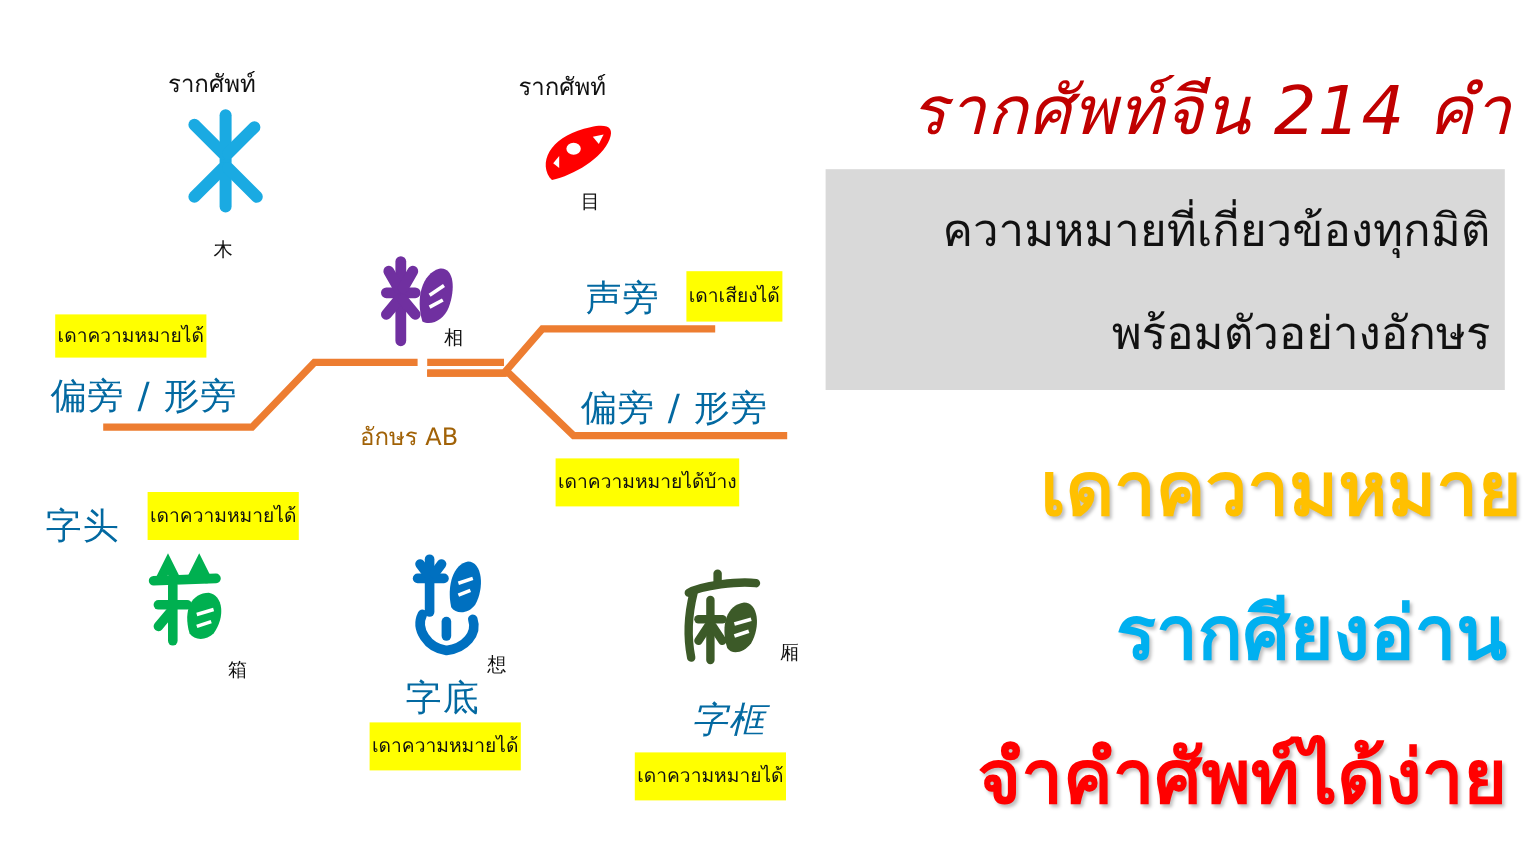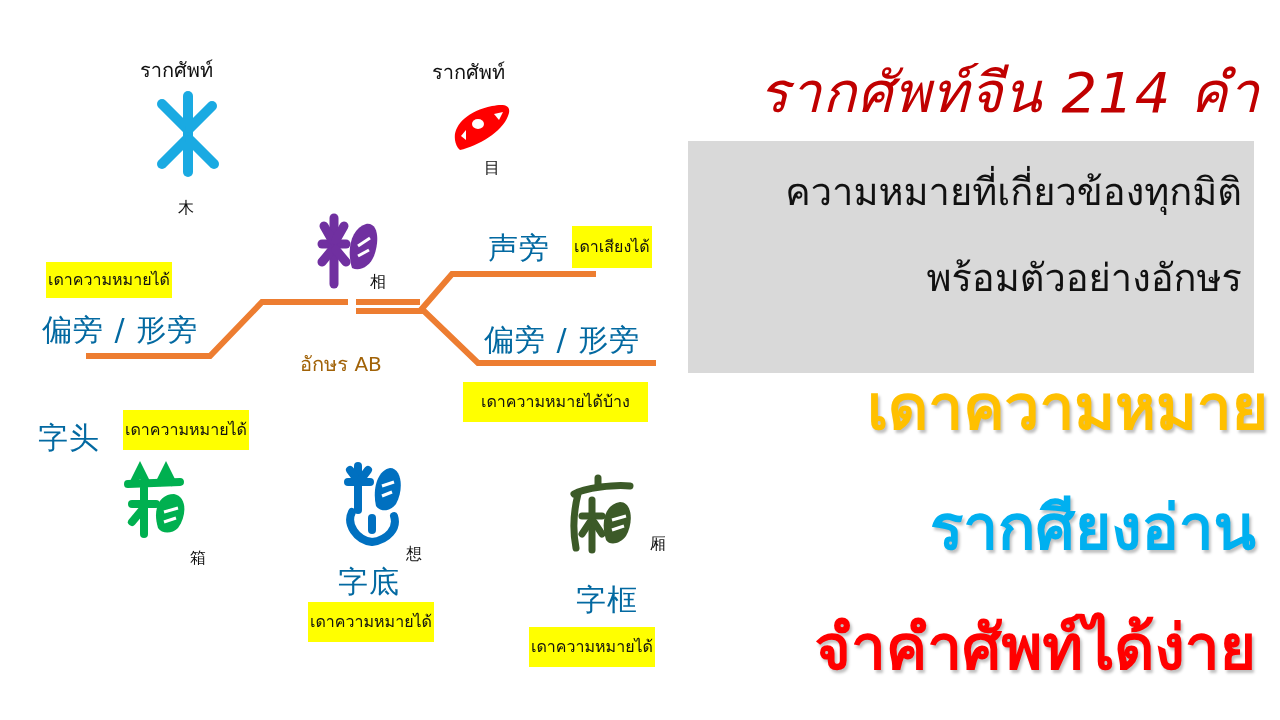--- a/index.html
+++ b/index.html
@@ -87,21 +87,21 @@
 <div class="abs small-char" style="left:370px; top:272px;">相</div>
 <div class="abs" style="left:300px; top:348px; color:#a16207; font-size:20px; white-space:nowrap;">อักษร AB</div>
 
 <div class="abs hl" style="left:46px; top:262px;">เดาความหมายได้</div>
 <div class="abs red-cn" style="left:42px; top:310px;">偏旁 / 形旁</div>
 
 <div class="abs red-cn" style="left:488px; top:228px;">声旁</div>
 <div class="abs hl" style="left:572px; top:226px; line-height:34px; padding:4px 2px;">เดาเสียงได้</div>
 
 <div class="abs red-cn" style="left:484px; top:320px;">偏旁 / 形旁</div>
-<div class="abs hl" style="left:463px; top:382px; padding:6px 18px;">เดาความหมายได้บ้าง</div>
+<div class="abs hl" style="left:463px; top:382px; padding:6px 2px;">เดาความหมายได้บ้าง</div>
 
 <div class="abs red-cn" style="left:38px; top:418px;">字头</div>
 <div class="abs hl" style="left:123px; top:410px; padding:6px 2px;">เดาความหมายได้</div>
 <svg width="1280" height="720">
   <g stroke="#00b050" stroke-width="8" stroke-linecap="round" fill="none">
     <path d="M134,482 L140,470 L146,482"></path>
     <path d="M160,482 L166,470 L172,482"></path>
     <line x1="128" y1="484" x2="180" y2="482"></line>
     <line x1="144" y1="488" x2="144" y2="534"></line>
     <line x1="132" y1="504" x2="156" y2="504"></line>
@@ -138,25 +138,25 @@
     <line x1="592" y1="500" x2="592" y2="550"></line>
     <line x1="582" y1="516" x2="602" y2="516"></line>
     <line x1="590" y1="522" x2="582" y2="534"></line>
     <line x1="594" y1="522" x2="602" y2="534"></line>
   </g>
   <path d="M606,540 C600,520 606,504 620,502 C632,502 634,522 626,536 C620,544 610,546 606,540 Z" fill="#3c5a28"></path>
   <path d="M612,520 L626,516" stroke="#fff" stroke-width="3"></path>
   <path d="M612,530 L624,526" stroke="#fff" stroke-width="3"></path>
 </svg>
 <div class="abs small-char" style="left:650px; top:534px;">厢</div>
-<div class="abs red-cn" style="left:576px; top:580px;">字框</div>
+<div class="abs red-cn" style="left:576px; top:580px;font-style:italic;">字框</div>
 <div class="abs hl" style="left:529px; top:627px; padding:6px 2px;">เดาความหมายได้</div>
 
 <div class="abs title" style="right:20px; top:48px;">รากศัพท์จีน 214 คำ</div>
 
-<div class="abs graybox" style="left:688px; top:141px; width:566px; height:232px;">
+<div class="abs graybox" style="left:688px; top:141px; width:566px; height:184px;">
   <div class="abs graybox-line" style="right:12px; top:20px;">ความหมายที่เกี่ยวข้องทุกมิติ</div>
   <div class="abs graybox-line" style="right:12px; top:106px;">พร้อมตัวอย่างอักษร</div>
 </div>
 
 <div class="abs big" style="right:12px; top:358px; color:#ffc000;text-align:center;">เดาความหมาย</div>
 <div class="abs big" style="right:24px; top:478px; color:#00b0f0;">รากศียงอ่าน</div>
 <div class="abs big" style="right:24px; top:598px; color:#ff0000;">จำคำศัพท์ได้ง่าย</div>
 
 </body></html>

